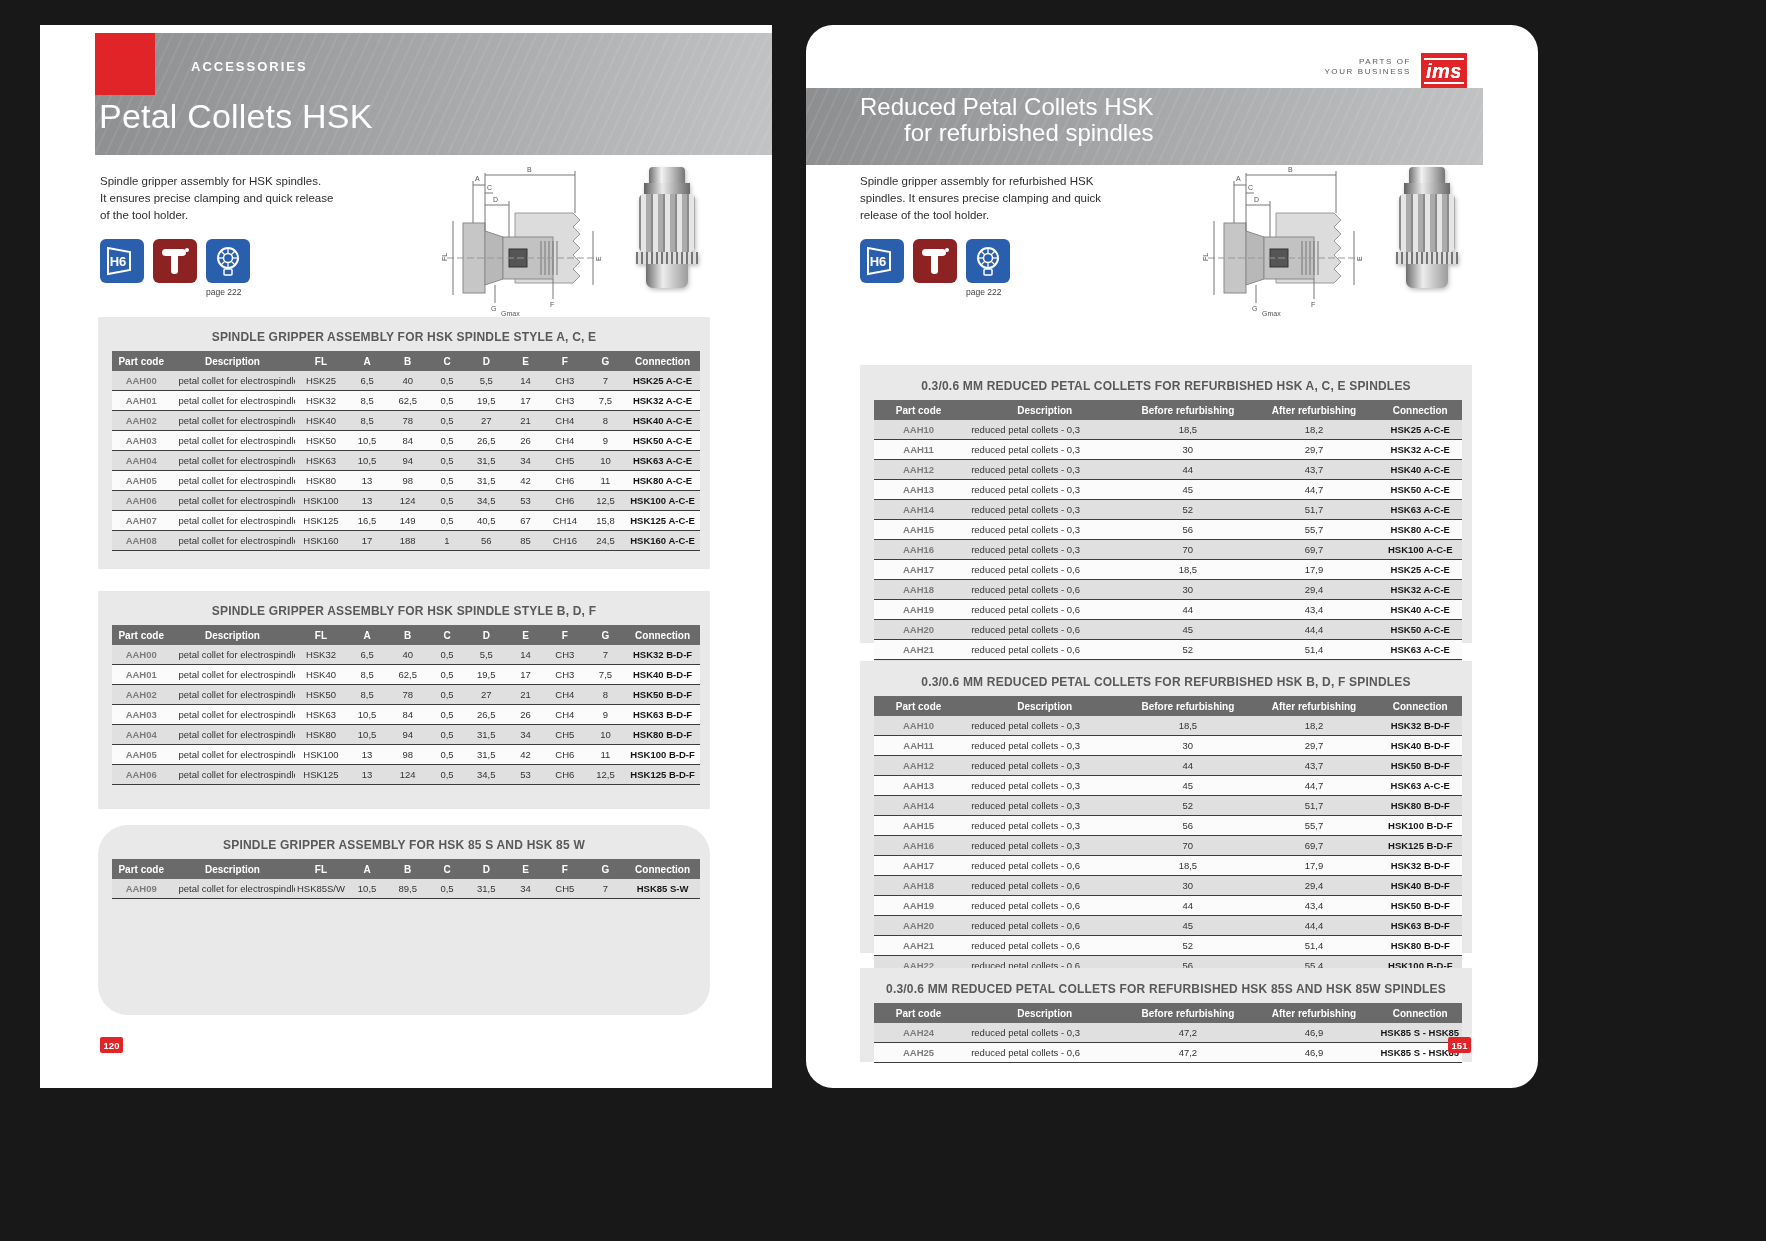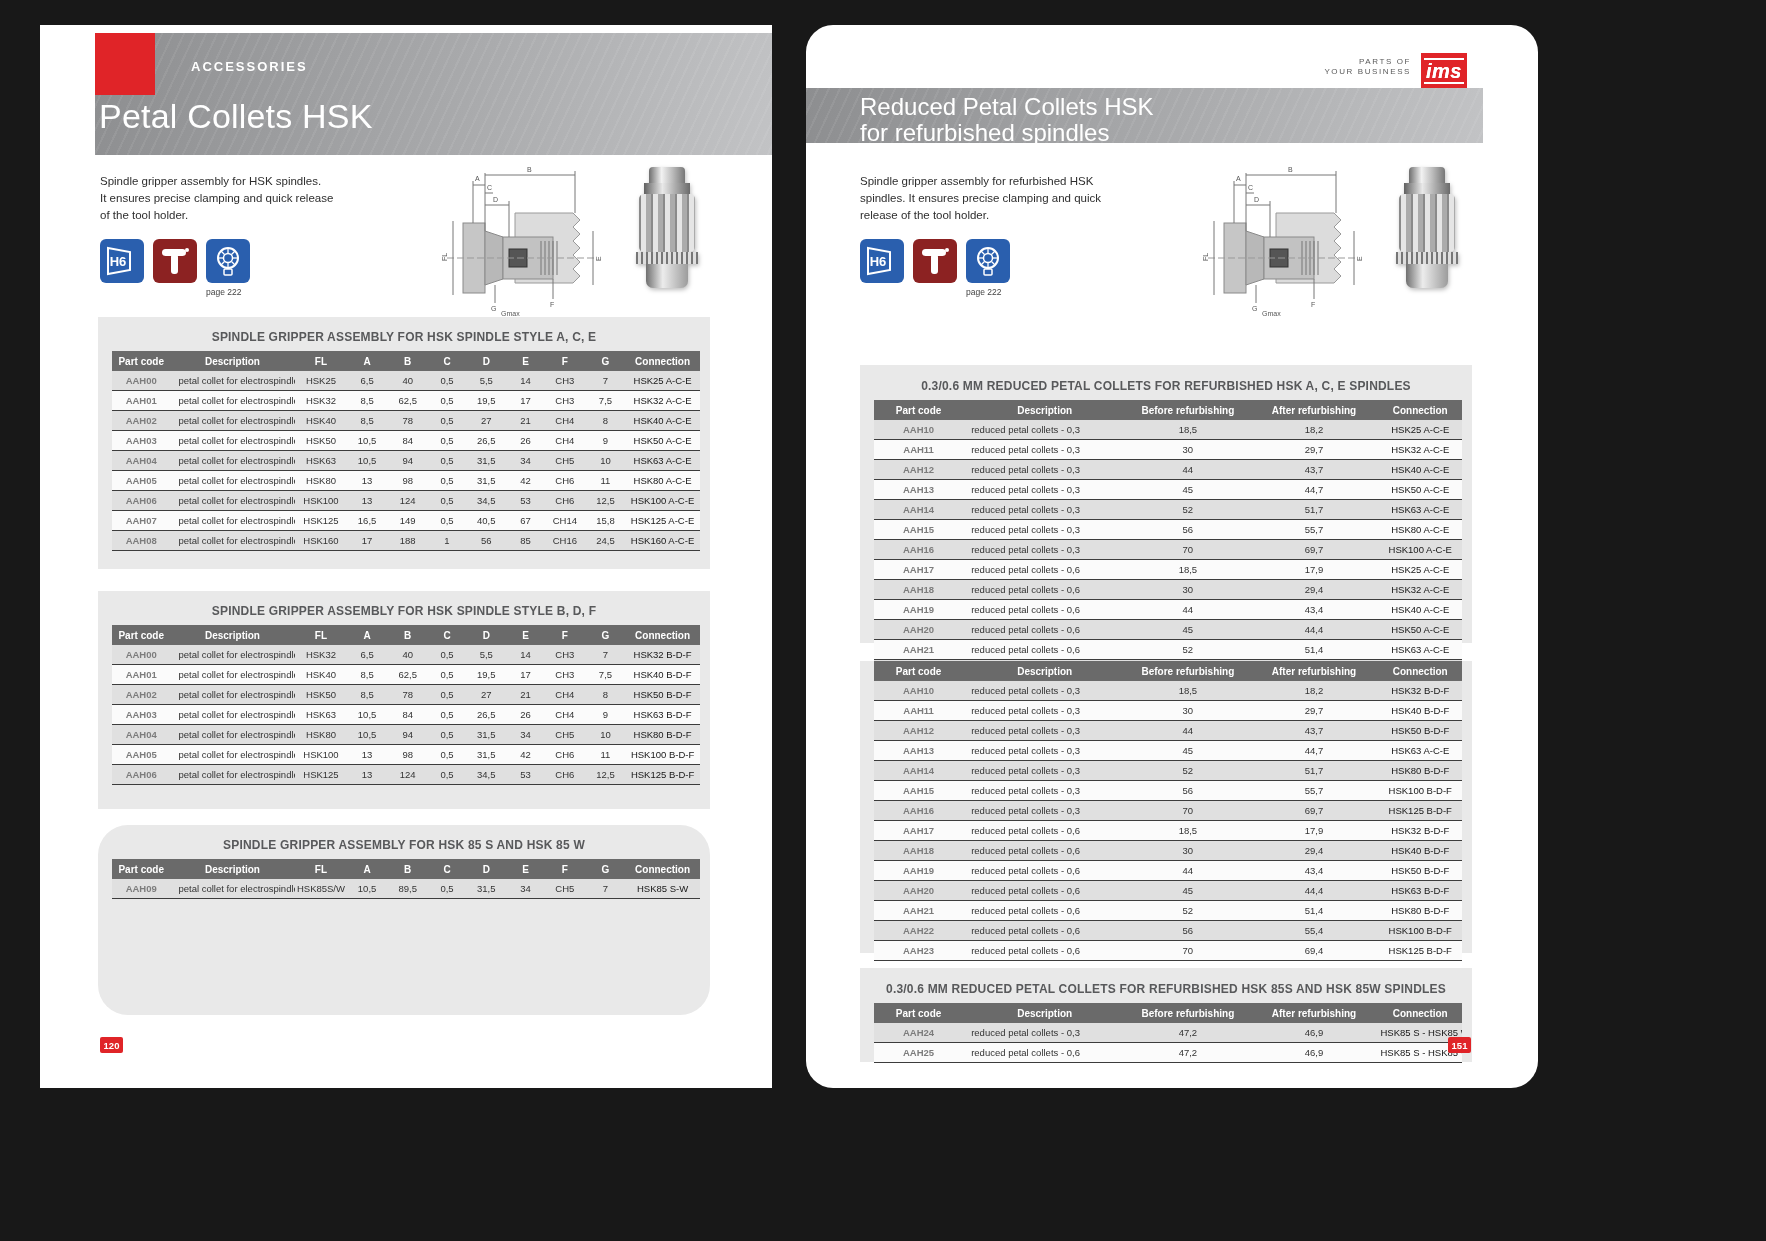--- a/index.html
+++ b/index.html
@@ -7,21 +7,21 @@
           font-family:"Liberation Sans",sans-serif;}
   .page{position:absolute;top:25px;width:732px;height:1063px;background:#ffffff;}
   .page-left{left:40px;}
   .page-right{left:806px;border-radius:27px;}
 
   
   .banner{position:absolute;background:linear-gradient(100deg,#8d8e90 0%,#a9aaac 55%,#c2c3c5 100%);}
   .banner::after{content:"";position:absolute;inset:0;
      background:repeating-linear-gradient(115deg,rgba(255,255,255,.07) 0 2px,transparent 2px 10px);}
   .banner-left{left:55px;top:8px;width:677px;height:122px;}
-  .banner-right{left:0;top:63px;width:677px;height:55px;}
+  .banner-right{left:0;top:63px;width:677px;height:77px;text-align:right;}
   .red-square{position:absolute;left:0;top:0;width:60px;height:62px;background:#e02428;z-index:2;}
   .kicker{position:absolute;left:72px;top:26px;color:#fff;font-size:13px;font-weight:bold;
           letter-spacing:2px;z-index:2;margin-left:24px;}
   .banner-title{position:absolute;left:4px;top:64px;color:#fff;font-size:34px;font-weight:300;
           letter-spacing:.2px;z-index:2;}
   .banner-title2{position:absolute;left:54px;top:6px;color:#fff;font-size:24px;font-weight:300;
           line-height:26px;z-index:2;white-space:pre-line;}
 
   
   .brand-text{position:absolute;left:455px;top:32px;width:150px;text-align:right;font-size:8px;
@@ -71,21 +71,21 @@
      color:#58595b;letter-spacing:.2px;}
   table.spec{border-collapse:collapse;margin:0 10px 0 14px;width:588px;table-layout:fixed;}
   table.spec th{background:#6a6a6a;color:#fff;font-size:10px;font-weight:bold;height:20px;
      padding:0 2px;}
   table.spec td{font-size:9.5px;color:#333;text-align:center;padding:0 2px;height:19px;
      border-bottom:1px solid #3c3c3c;overflow:hidden;white-space:nowrap;}
   table.spec tbody tr:nth-child(odd){background:#e0e0e0;}
   table.spec tbody tr:nth-child(even){background:#fbfbfb;}
   table.spec td.c-code{color:#7c7c7c;font-weight:bold;}
   table.spec td.c-desc{text-align:left;padding-left:8px;}
-  table.spec td.c-conn{font-weight:normal;color:#161616;}
+  table.spec td.c-conn{font-weight:bold;color:#161616;}
   
   .t11 th:nth-child(1),.t11 td:nth-child(1){width:10%;}
   .t11 th:nth-child(2),.t11 td:nth-child(2){width:22%;}
   .t11 th:nth-child(3),.t11 td:nth-child(3){width:9%;}
   .t11 th:nth-child(4),.t11 td:nth-child(4){width:6.5%;}
   .t11 th:nth-child(5),.t11 td:nth-child(5){width:7%;}
   .t11 th:nth-child(6),.t11 td:nth-child(6){width:6%;}
   .t11 th:nth-child(7),.t11 td:nth-child(7){width:7%;}
   .t11 th:nth-child(8),.t11 td:nth-child(8){width:6%;}
   .t11 th:nth-child(9),.t11 td:nth-child(9){width:7%;}
@@ -695,20 +695,21 @@
               <td class="c-code">AAH23</td>
               <td class="c-desc">reduced petal collets - 0,6</td>
               <td>70</td>
               <td>69,4</td>
               <td class="c-conn">HSK100 A-C-E</td>
             </tr>
           </tbody>
         </table>
       </section>
     <section class="tbl-block" style="top:588px;height:292px;">
+        <div class="tbl-title">0.3/0.6 MM REDUCED PETAL COLLETS FOR REFURBISHED HSK B, D, F SPINDLES</div>
         <table class="spec t5">
           <thead>
             <tr>
               <th>Part code</th>
               <th>Description</th>
               <th>Before refurbishing</th>
               <th>After refurbishing</th>
               <th>Connection</th>
             </tr>
           </thead>

